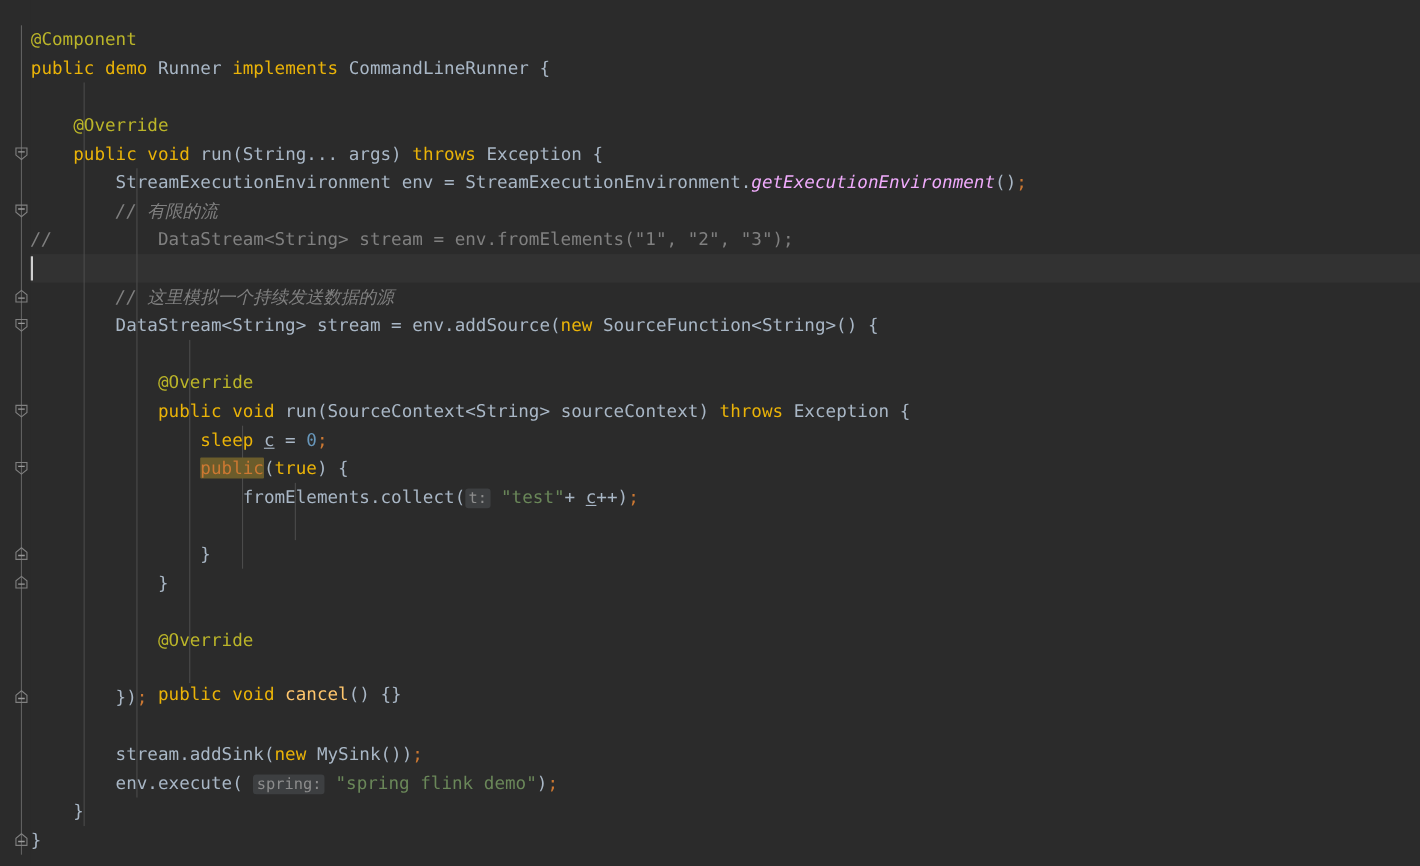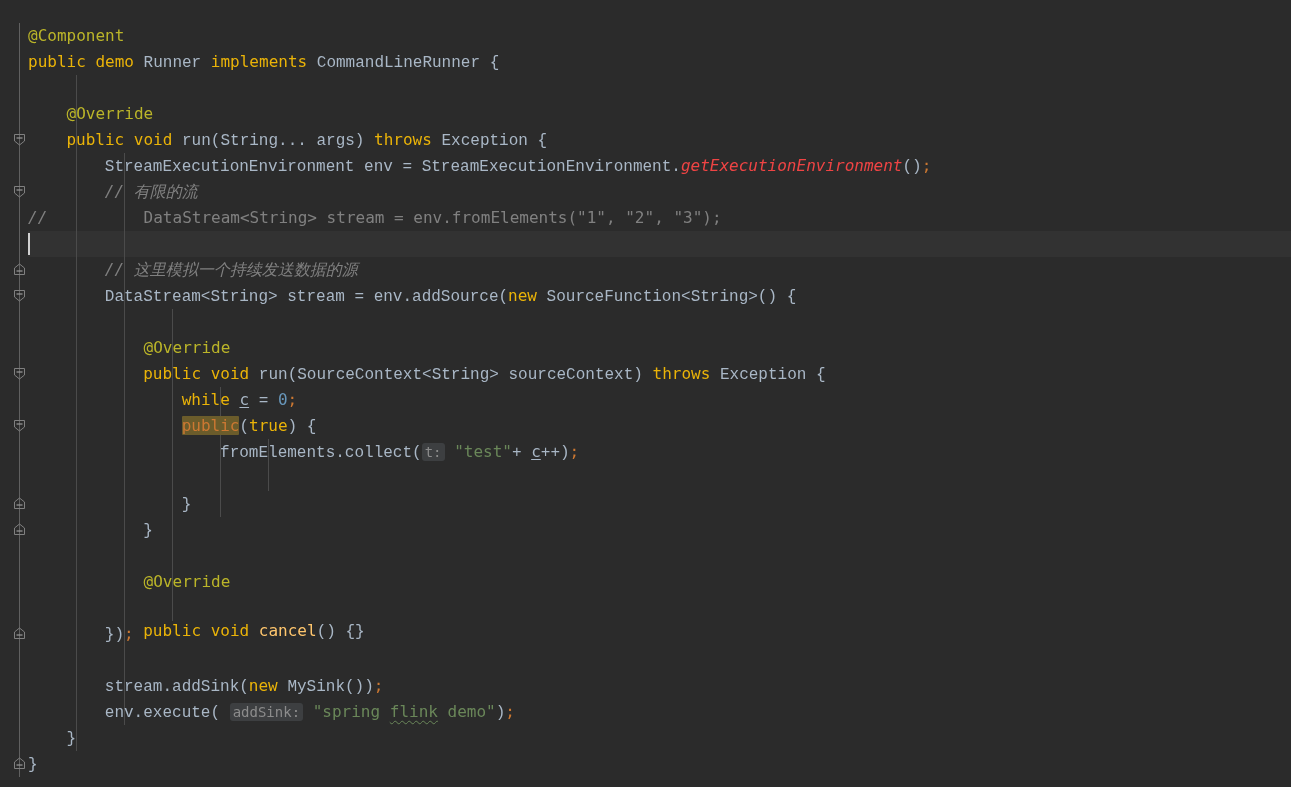--- a/index.html
+++ b/index.html
@@ -108,26 +108,26 @@
     font-size: 16px;
     color: #a9b7c6;
     white-space: pre;
     z-index: 4;
     letter-spacing: 0px;
   }
 
   
   .tok-keyword   { color: #eab308; }
   .tok-annot     { color: #bbb529; }
-  .tok-ident     { color: #a9b7c6; font-family: Liberation Mono, monospace; }
+  .tok-ident     { color: #a9b7c6; }
   .tok-string    { color: #6a8759; }
   .tok-number    { color: #6897bb; }
   .tok-comment   { color: #808080; font-style: italic; }
   .tok-method    { color: #ffc66d; }
-  .tok-static    { color: #ef4444; font-style: italic; }
+  .tok-static    { color: #f0abfc; font-style: italic; }
   .tok-local     { color: #a9b7c6; text-decoration: underline; text-decoration-color: #a9b7c6; text-underline-offset: 2px; }
   .tok-semi      { color: #cc7832; }
 
   
   .tok-hl-search {
     background: #6b5c2b;
     color: #cc7832;
     border-radius: 1px;
   }
 
@@ -135,21 +135,20 @@
   .inlay {
     background: #3d3f41;
     color: #8c8c8c;
     border-radius: 3px;
     padding: 1px 3px 1px 3px;
     font-size: 14px;
   }
 
   
   .typo {
-    text-decoration: underline;
     text-decoration-style: wavy;
     text-decoration-color: #6a8759;
     text-decoration-thickness: 1px;
     text-underline-offset: 3px;
     margin-top: 13px;
   }
 
   
   .cjk { font-family: "DejaVu Sans", "Liberation Sans", sans-serif; }
 </style>
@@ -172,32 +171,32 @@
       <div class="code-line" style="top: 127px;"><span class="tok-ident">    </span><span class="tok-keyword">public </span><span class="tok-keyword">void </span><span class="tok-ident">run</span><span class="tok-ident">(String... args) </span><span class="tok-keyword">throws </span><span class="tok-ident">Exception {</span></div>
       <div class="code-line" style="top: 153px;"><span class="tok-ident">        StreamExecutionEnvironment env = StreamExecutionEnvironment.</span><span class="tok-static">getExecutionEnvironment</span><span class="tok-ident">()</span><span class="tok-semi">;</span></div>
       <div class="code-line" style="top: 179px;"><span class="tok-ident">        </span><span class="tok-comment">// </span><span class="tok-comment cjk">有限的流</span></div>
       <div class="code-line" style="top: 205px;"><span class="tok-comment" style="font-style: normal;">            DataStream&lt;String&gt; stream = env.fromElements("1", "2", "3");</span></div>
       <div class="code-line" style="top: 231px;">&nbsp;</div>
       <div class="code-line" style="top: 257px;"><span class="tok-ident">        </span><span class="tok-comment">// </span><span class="tok-comment cjk">这里模拟一个持续发送数据的源</span></div>
       <div class="code-line" style="top: 283px;"><span class="tok-ident">        DataStream&lt;String&gt; stream = env.addSource(</span><span class="tok-keyword">new </span><span class="tok-ident">SourceFunction&lt;String&gt;() {</span></div>
       <div class="code-line" style="top: 309px;">&nbsp;</div>
       <div class="code-line" style="top: 335px;"><span class="tok-annot">            @Override</span></div>
       <div class="code-line" style="top: 361px;"><span class="tok-ident">            </span><span class="tok-keyword">public </span><span class="tok-keyword">void </span><span class="tok-ident">run</span><span class="tok-ident">(SourceContext&lt;String&gt; sourceContext) </span><span class="tok-keyword">throws </span><span class="tok-ident">Exception {</span></div>
-      <div class="code-line" style="top: 387px;"><span class="tok-ident">                </span><span class="tok-keyword">while </span><span class="tok-local">c</span><span class="tok-ident"> = </span><span class="tok-number">0</span><span class="tok-semi">;</span></div>
+      <div class="code-line" style="top: 387px;"><span class="tok-ident">                </span><span class="tok-keyword">sleep </span><span class="tok-local">c</span><span class="tok-ident"> = </span><span class="tok-number">0</span><span class="tok-semi">;</span></div>
       <div class="code-line" style="top: 413px;"><span class="tok-ident">                </span><span class="tok-hl-search">public</span><span class="tok-ident">(</span><span class="tok-keyword">true</span><span class="tok-ident">) {</span></div>
       <div class="code-line" style="top: 439px;"><span class="tok-ident">                    fromElements.collect(</span><span class="inlay">t:</span><span class="tok-ident"> </span><span class="tok-string">"test"</span><span class="tok-ident">+ </span><span class="tok-local">c</span><span class="tok-ident">++)</span><span class="tok-semi">;</span></div>
       <div class="code-line" style="top: 491px;"><span class="tok-ident">                }</span></div>
       <div class="code-line" style="top: 517px;"><span class="tok-ident">            }</span></div>
       <div class="code-line" style="top: 543px;">&nbsp;</div>
       <div class="code-line" style="top: 569px;"><span class="tok-annot">            @Override</span></div>
       <div class="code-line" style="top: 595px; margin-top: 23px;"><span class="tok-ident">            </span><span class="tok-keyword">public </span><span class="tok-keyword">void </span><span class="tok-method">cancel</span><span class="tok-ident">() {}</span></div>
       <div class="code-line" style="top: 621px;"><span class="tok-ident">        })</span><span class="tok-semi">;</span></div>
       <div class="code-line" style="top: 647px;">&nbsp;</div>
       <div class="code-line" style="top: 673px;"><span class="tok-ident">        stream.addSink(</span><span class="tok-keyword">new </span><span class="tok-ident">MySink())</span><span class="tok-semi">;</span></div>
-      <div class="code-line" style="top: 699px;"><span class="tok-ident">        env.execute( </span><span class="inlay">addSink:</span><span class="tok-ident"> </span><span class="tok-string">"spring </span><span class="tok-string typo">flink</span><span class="tok-string"> demo"</span><span class="tok-ident">)</span><span class="tok-semi">;</span></div>
+      <div class="code-line" style="top: 699px;"><span class="tok-ident">        env.execute( </span><span class="inlay">spring:</span><span class="tok-ident"> </span><span class="tok-string">"spring </span><span class="tok-string typo">flink</span><span class="tok-string"> demo"</span><span class="tok-ident">)</span><span class="tok-semi">;</span></div>
       <div class="code-line" style="top: 725px;"><span class="tok-ident">    }</span></div>
       <div class="code-line" style="top: 751px;"><span class="tok-ident">}</span></div>
       <div class="caret" style="left: 28px; top: 233px;"></div>
     </div>
 
   <div id="fold-gutter">
       <div class="fold-rail" style="top: 23px; height: 754px;"></div>
       <div class="fold-marker" style="top: 132px;">
         <svg width="15" height="15" viewBox="0 0 15 15">
           <path d="M2.5 2.5 H12.5 V9 L7.5 13 L2.5 9 Z" fill="none" stroke="#808080" stroke-width="1"></path>

